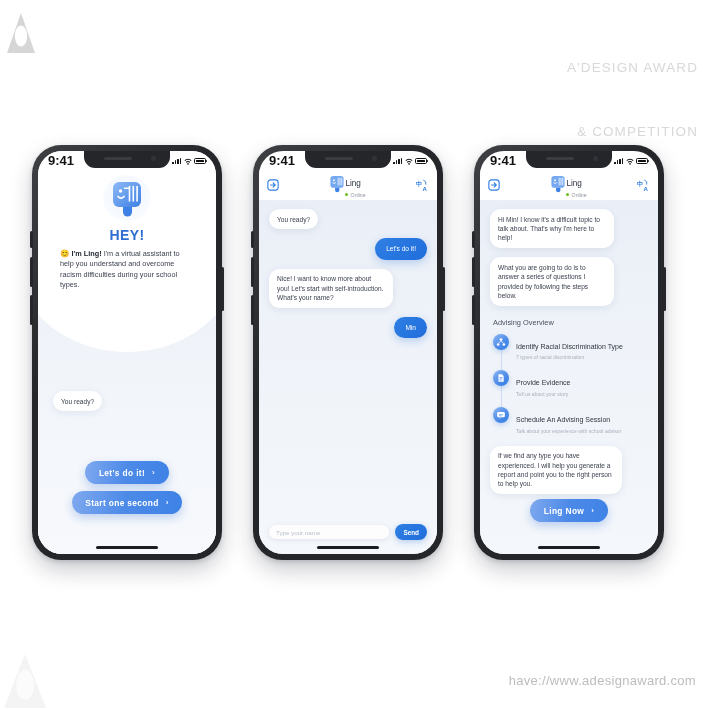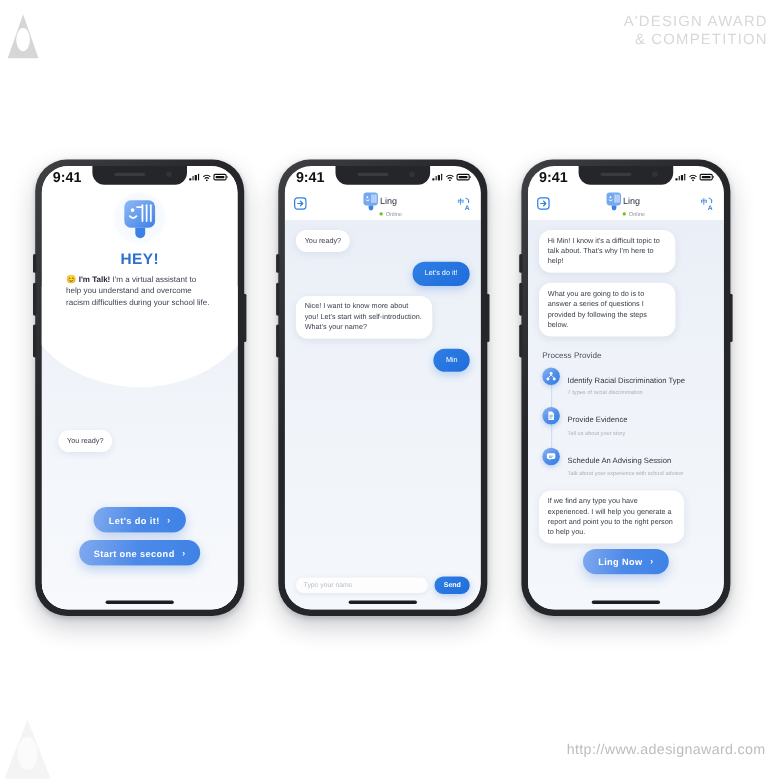--- a/index.html
+++ b/index.html
@@ -13,21 +13,21 @@
   
   .wm-brand{
     position:absolute;top:12px;right:12px;
     text-align:right;
     color:#d8d8d8;
     font-size:13.5px;
     letter-spacing:1.1px;
     line-height:16px;
     font-weight:400;
   }
-  .wm-brand div{white-space:nowrap;}
+  .wm-brand div{white-space:nowrap;margin-top:48px;}
   .wm-url{
     position:absolute;left:0;right:14px;bottom:22px;
     text-align:right;
     color:#bdbdbd;
     font-size:13px;
     letter-spacing:.3px;
   }
   .tri-logo{position:absolute;}
   .tri-logo svg{display:block;}
   .tri-tl{left:6px;top:12px;}
@@ -283,21 +283,21 @@
       <path d="M23 2 L44 56 L2 56 Z" fill="#f4f4f4"></path>
       <ellipse cx="23" cy="33" rx="9" ry="15" fill="#fbfbfb"></ellipse>
     </svg>
   </div>
 
   <div class="wm-brand">
     <div>A'DESIGN AWARD</div>
     <div>&amp; COMPETITION</div>
   </div>
 
-  <div class="wm-url">http://www.adesignaward.com</div>
+  <div class="wm-url">have://www.adesignaward.com</div>
 
   <div class="phone p1">
     <div class="frame"></div>
     <div class="btn-side s1"></div>
     <div class="btn-side s2"></div>
     <div class="btn-side s3"></div>
     <div class="btn-side pwr"></div>
 
     <div class="screen">
       <div class="s1-body">
@@ -323,21 +323,21 @@
                 <path d="M19.5 6.5 v14.5" stroke="#ffffff" stroke-width="1.6" stroke-linecap="round"></path>
                 <path d="M23.3 6.5 v14.5" stroke="#ffffff" stroke-width="1.6" stroke-linecap="round"></path>
                 <path d="M27.1 6.5 v14.5" stroke="#ffffff" stroke-width="1.6" stroke-linecap="round"></path>
                 <path d="M13 27 h9 v5 a4.5 4.5 0 0 1 -9 0 z" fill="#3d81e6"></path>
               </svg>
             </span>
           </div>
           <div class="hey">HEY!</div>
           <div class="intro">
             <span class="emoji">😊</span>
-            <span class="who">I'm Talk!</span><span> I'm a virtual assistant to help you understand and overcome racism difficulties during your school life.</span>
+            <span class="who">I'm Ling!</span><span> I'm a virtual assistant to help you understand and overcome racism difficulties during your school types.</span>
           </div>
         </div>
 
         <div class="s1-ready">
           <div class="bub in">You ready?</div>
         </div>
 
         <div class="cta-wrap">
           <div class="cta">
             <span>Let's do it!</span>
@@ -514,21 +514,21 @@
       </div>
 
       <div class="chat-body">
         <div class="msg left">
           <div class="bub in">Hi Min! I know it's a difficult topic to talk about. That's why I'm here to help!</div>
         </div>
         <div class="msg left">
           <div class="bub in">What you are going to do is to answer a series of questions I provided by following the steps below.</div>
         </div>
 
-        <div class="proc-title">Process Provide</div>
+        <div class="proc-title">Advising Overview</div>
 
         <div class="steps">
           <div class="spine"></div>
 
           <div class="step">
             <span class="step-ic">
               <svg width="10" height="10" viewBox="0 0 12 12" aria-hidden="true">
                 <circle cx="6" cy="3" r="1.6" fill="#fff"></circle>
                 <circle cx="2.6" cy="9" r="1.6" fill="#fff"></circle>
                 <circle cx="9.4" cy="9" r="1.6" fill="#fff"></circle>

